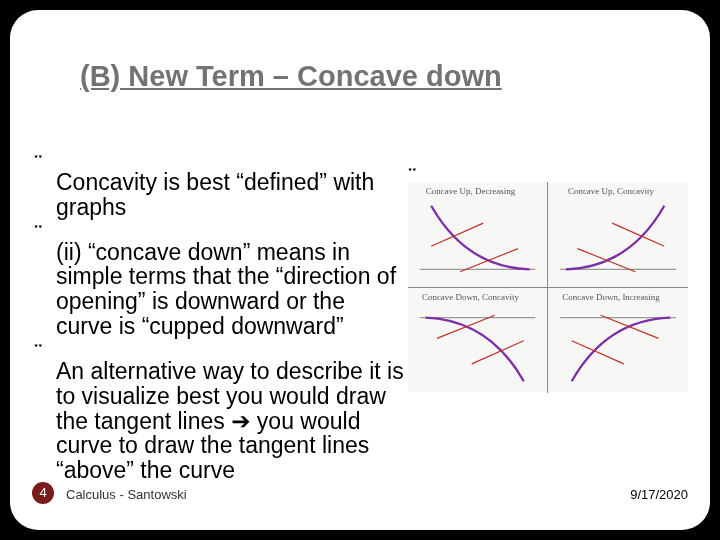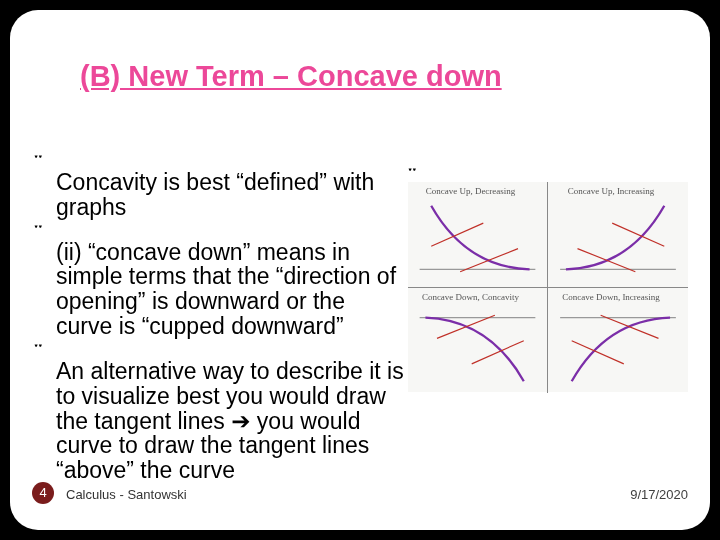--- a/index.html
+++ b/index.html
@@ -20,21 +20,21 @@
     background: #fff;
     border-radius: 28px;
     box-sizing: border-box;
   }
   .title {
     position: absolute;
     left: 70px;
     top: 50px;
     font-size: 29px;
     font-weight: bold;
-    color: #ec4899;
+    color: #737373;
     text-decoration: underline;
   }
   .body {
     position: absolute;
     left: 24px;
     top: 140px;
     width: 370px;
     font-size: 23px;
     line-height: 1.08;
     color: #000;
@@ -129,21 +129,21 @@
     bottom: 28px;
     font-size: 13px;
     color: #333;
     margin-top: 28px;
   }
   .date {
     position: absolute;
     right: 22px;
     bottom: 28px;
     font-size: 13px;
-    color: #404040;
+    color: #000000;
   }
 </style>
 </head>
 <body>
 
 <div class="slide">
 
   <div class="title">(B) New Term – Concave down</div>
 
   <span class="lone-bullet">་་</span>
@@ -168,21 +168,21 @@
       <div class="cell">
         <div class="cap">Concave Up, Decreasing</div>
         <svg viewBox="0 0 100 70">
           <line class="axis" x1="0" y1="60" x2="100" y2="60"></line>
           <path class="curve" d="M10,5 Q40,58 95,60"></path>
           <line class="tan" x1="10" y1="40" x2="55" y2="20"></line>
           <line class="tan" x1="35" y1="62" x2="85" y2="42"></line>
         </svg>
       </div>
       <div class="cell">
-        <div class="cap">Concave Up, Increasing</div>
+        <div class="cap">Concave Up, Concavity</div>
         <svg viewBox="0 0 100 70">
           <line class="axis" x1="0" y1="60" x2="100" y2="60"></line>
           <path class="curve" d="M5,60 Q60,58 90,5"></path>
           <line class="tan" x1="15" y1="42" x2="65" y2="62"></line>
           <line class="tan" x1="45" y1="20" x2="90" y2="40"></line>
         </svg>
       </div>
     </div>
     <div class="figrow">
       <div class="cell">

